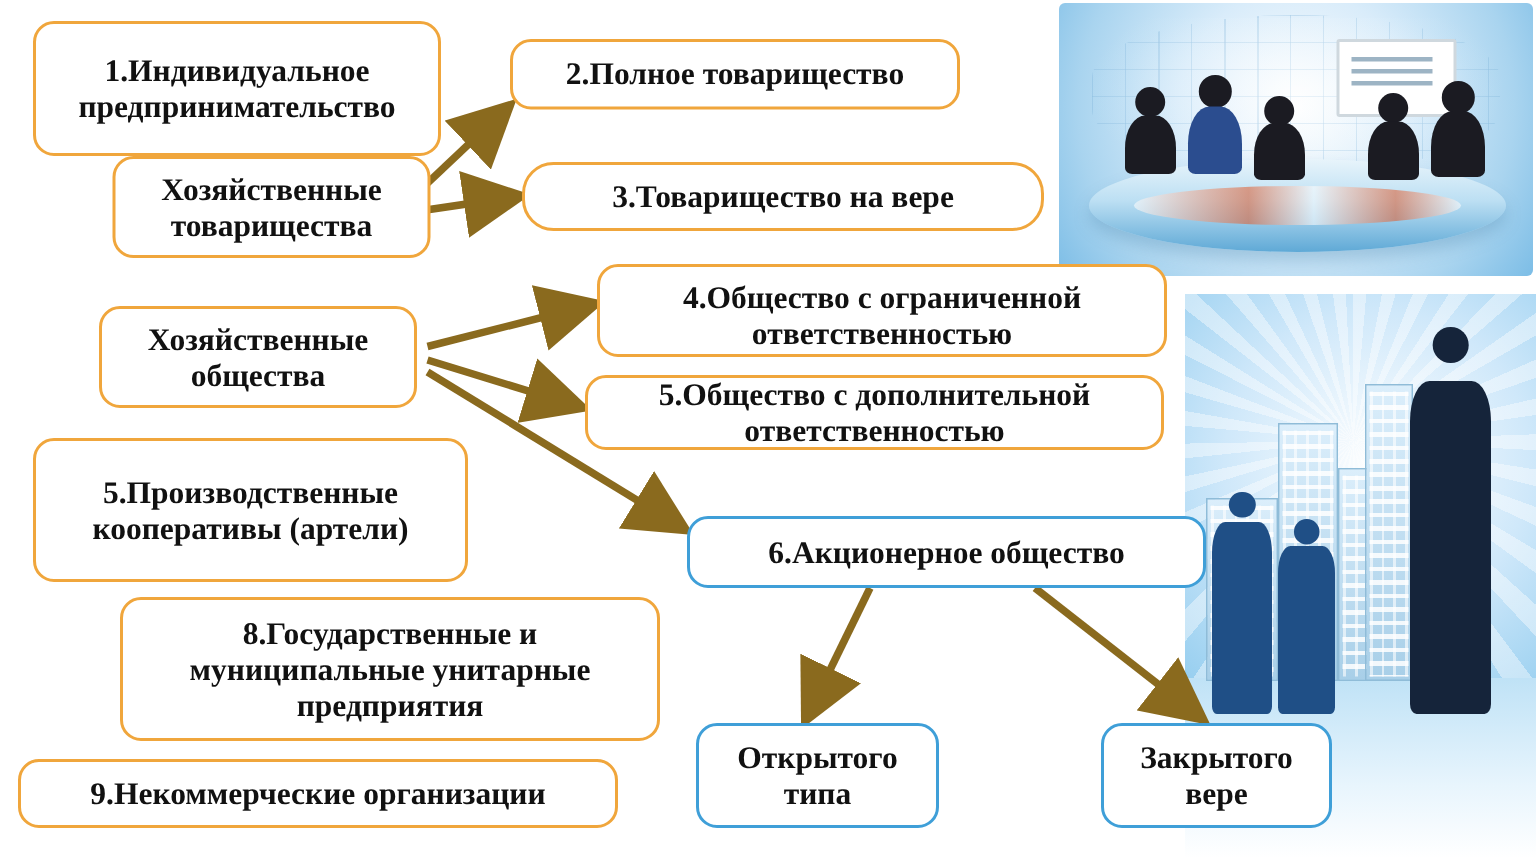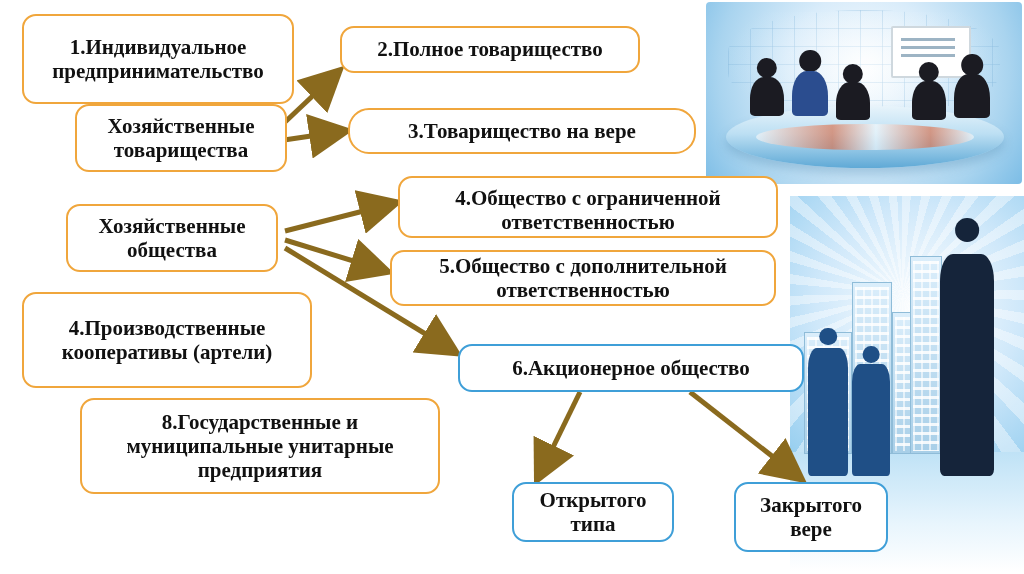--- a/index.html
+++ b/index.html
@@ -305,38 +305,41 @@
   </div>
 
   <div class="box" style="left:66px; top:204px; width:212px; height:68px; font-size:21px;">
     <span class="txt">Хозяйственные общества</span>
   </div>
 
   <div class="box" style="left:398px; top:176px; width:380px; height:62px; font-size:21px;align-items:flex-end;">
     <span class="txt">4.Общество с ограниченной ответственностью</span>
   </div>
 
-  <div class="box" style="left:390px; top:250px; width:386px; height:56px; font-size:21px;">
+  <div class="box" style="left:390px; top:250px; width:386px; height:50px; font-size:21px;">
     <span class="txt">5.Общество с дополнительной ответственностью</span>
   </div>
 
   <div class="box" style="left:22px; top:292px; width:290px; height:96px; font-size:21px;">
-    <span class="txt">4.Производственные кооперативы (артели)</span>
+    <span class="txt">5.Производственные кооперативы (артели)</span>
   </div>
 
   <div class="box blue" style="left:458px; top:344px; width:346px; height:48px; font-size:21px;">
     <span class="txt">6.Акционерное общество</span>
   </div>
 
   <div class="box" style="left:80px; top:398px; width:360px; height:96px; font-size:21px;">
     <span class="txt">8.Государственные и муниципальные унитарные предприятия</span>
   </div>
 
-
-  <div class="box blue" style="left:464px; top:482px; width:162px; height:60px; font-size:21px;margin-left:48px;">
+  <div class="box" style="left:12px; top:506px; width:400px; height:46px; font-size:21px;">
+    <span class="txt">9.Некоммерческие организации</span>
+  </div>
+
+  <div class="box blue" style="left:464px; top:482px; width:162px; height:70px; font-size:21px;">
     <span class="txt">Открытого типа</span>
   </div>
 
   <div class="box blue" style="left:734px; top:482px; width:154px; height:70px; font-size:21px;">
     <span class="txt">Закрытого вере</span>
   </div>
 
 </div>
 
 </body></html>

